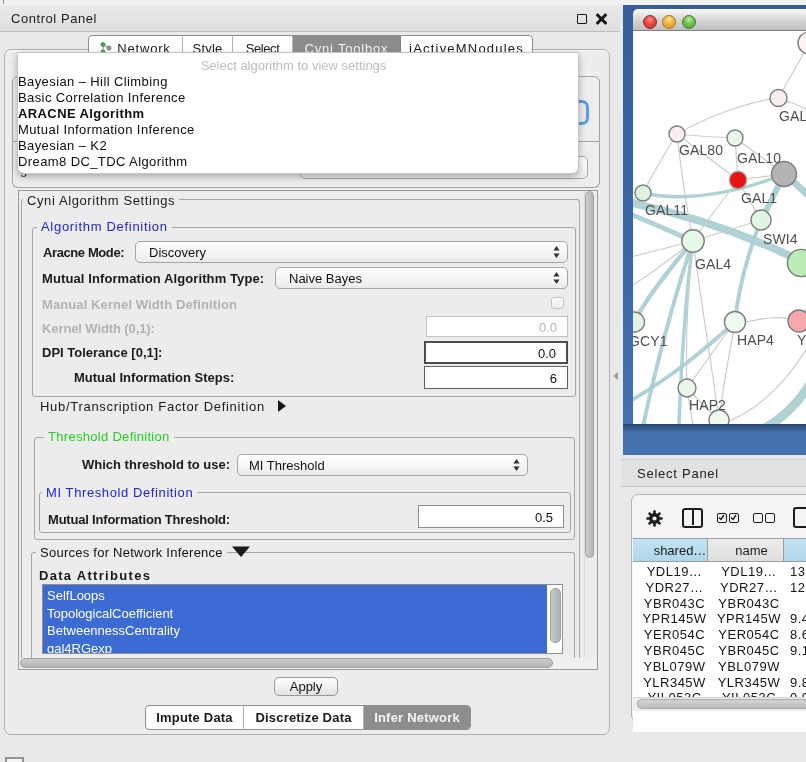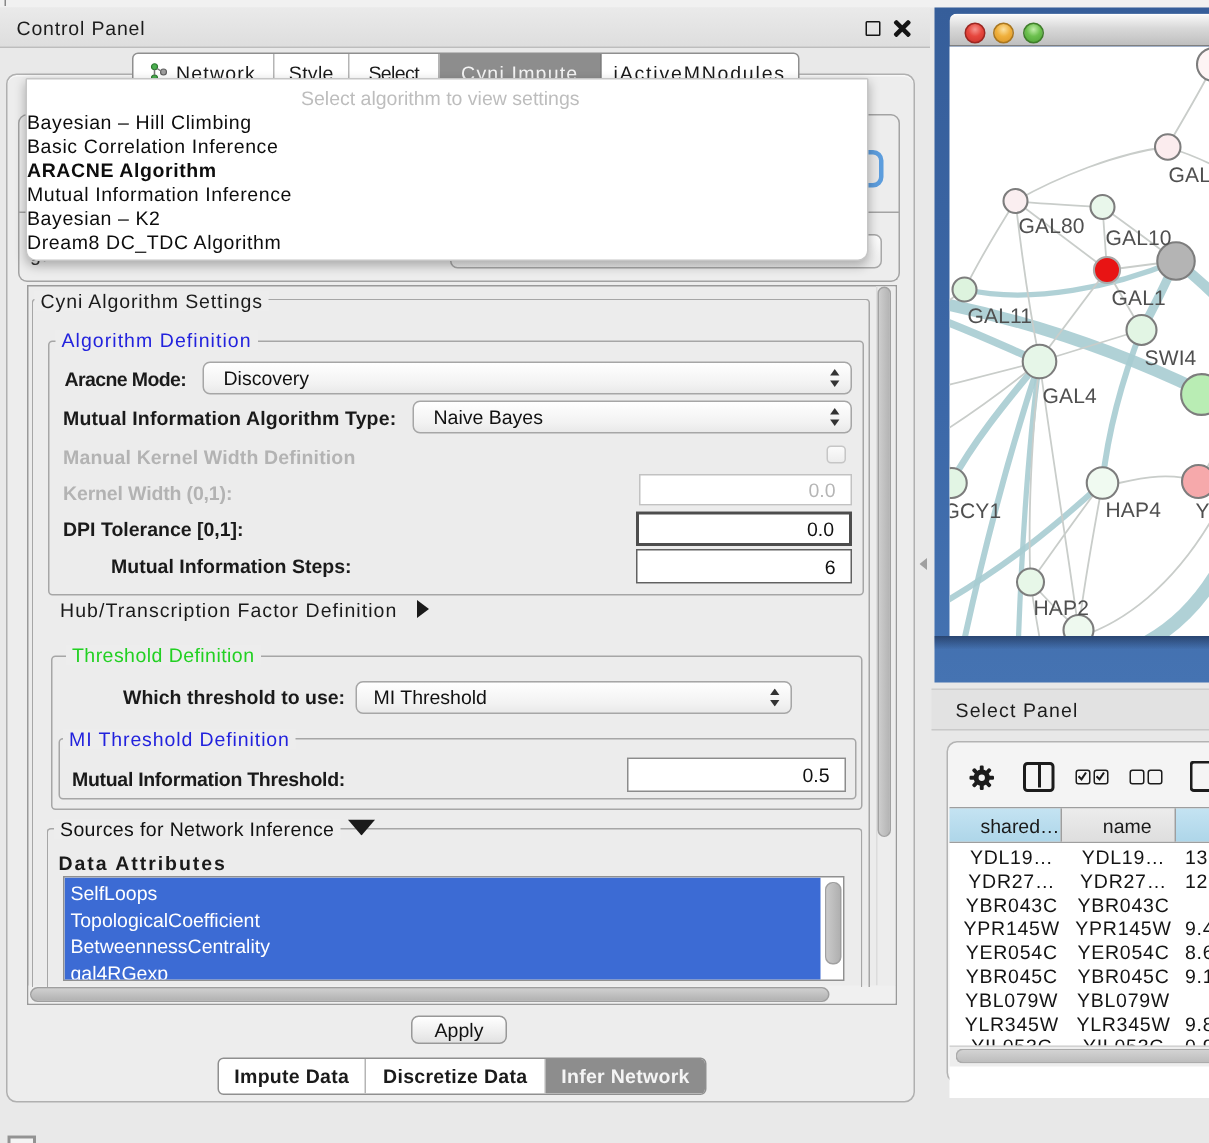--- a/index.html
+++ b/index.html
@@ -67,21 +67,21 @@
   <div class="s" style="width:94px;font-weight:normal;letter-spacing:0.8px;">
     <svg width="12" height="13" viewBox="0 0 12 13" style="margin-right:5px;">
           <circle cx="3" cy="2.5" r="2" fill="#4caf50" stroke="#2d7a31" stroke-width="0.8"></circle>
           <circle cx="3" cy="10" r="2" fill="#4caf50" stroke="#2d7a31" stroke-width="0.8"></circle>
           <circle cx="9" cy="6" r="2" fill="#9e9e9e" stroke="#616161" stroke-width="0.8"></circle>
           <path d="M3 4.5 L3 8 M4.5 3.5 L7.5 5.5" stroke="#777" stroke-width="1" fill="none"></path>
         </svg>
     Network</div>
   <div class="s" style="width:50px;font-weight:normal;">Style</div>
   <div class="s" style="width:60px;font-weight:normal;letter-spacing:-0.4px;">Select</div>
-  <div class="s sel" style="width:108px;font-weight:normal;letter-spacing:0.8px;">Cyni Impute</div>
+  <div class="s sel" style="width:108px;font-weight:normal;letter-spacing:0.8px;">Cyni Toolbox</div>
   <div class="s" style="width:131px;font-weight:normal;letter-spacing:1.2px;">jActiveMNodules</div>
 </div>
 
 <div class="grp" style="left:21px;top:199px;width:557px;height:458px;border-bottom:none;border-radius:3px 3px 0 0;"></div>
 <div class="gt" style="left:23px;top:194px;color:#1b1b1b;letter-spacing:0.6px;">Cyni Algorithm Settings</div>
 
 <div class="grp" style="left:32px;top:227px;width:542px;height:168px;"></div>
 <div class="gt" style="left:37px;top:220px;color:#2222dd;letter-spacing:0.7px;">Algorithm Definition</div>
 
 <div class="lbl b" style="left:43px;top:245px;letter-spacing:-0.4px;">Aracne Mode:</div>

